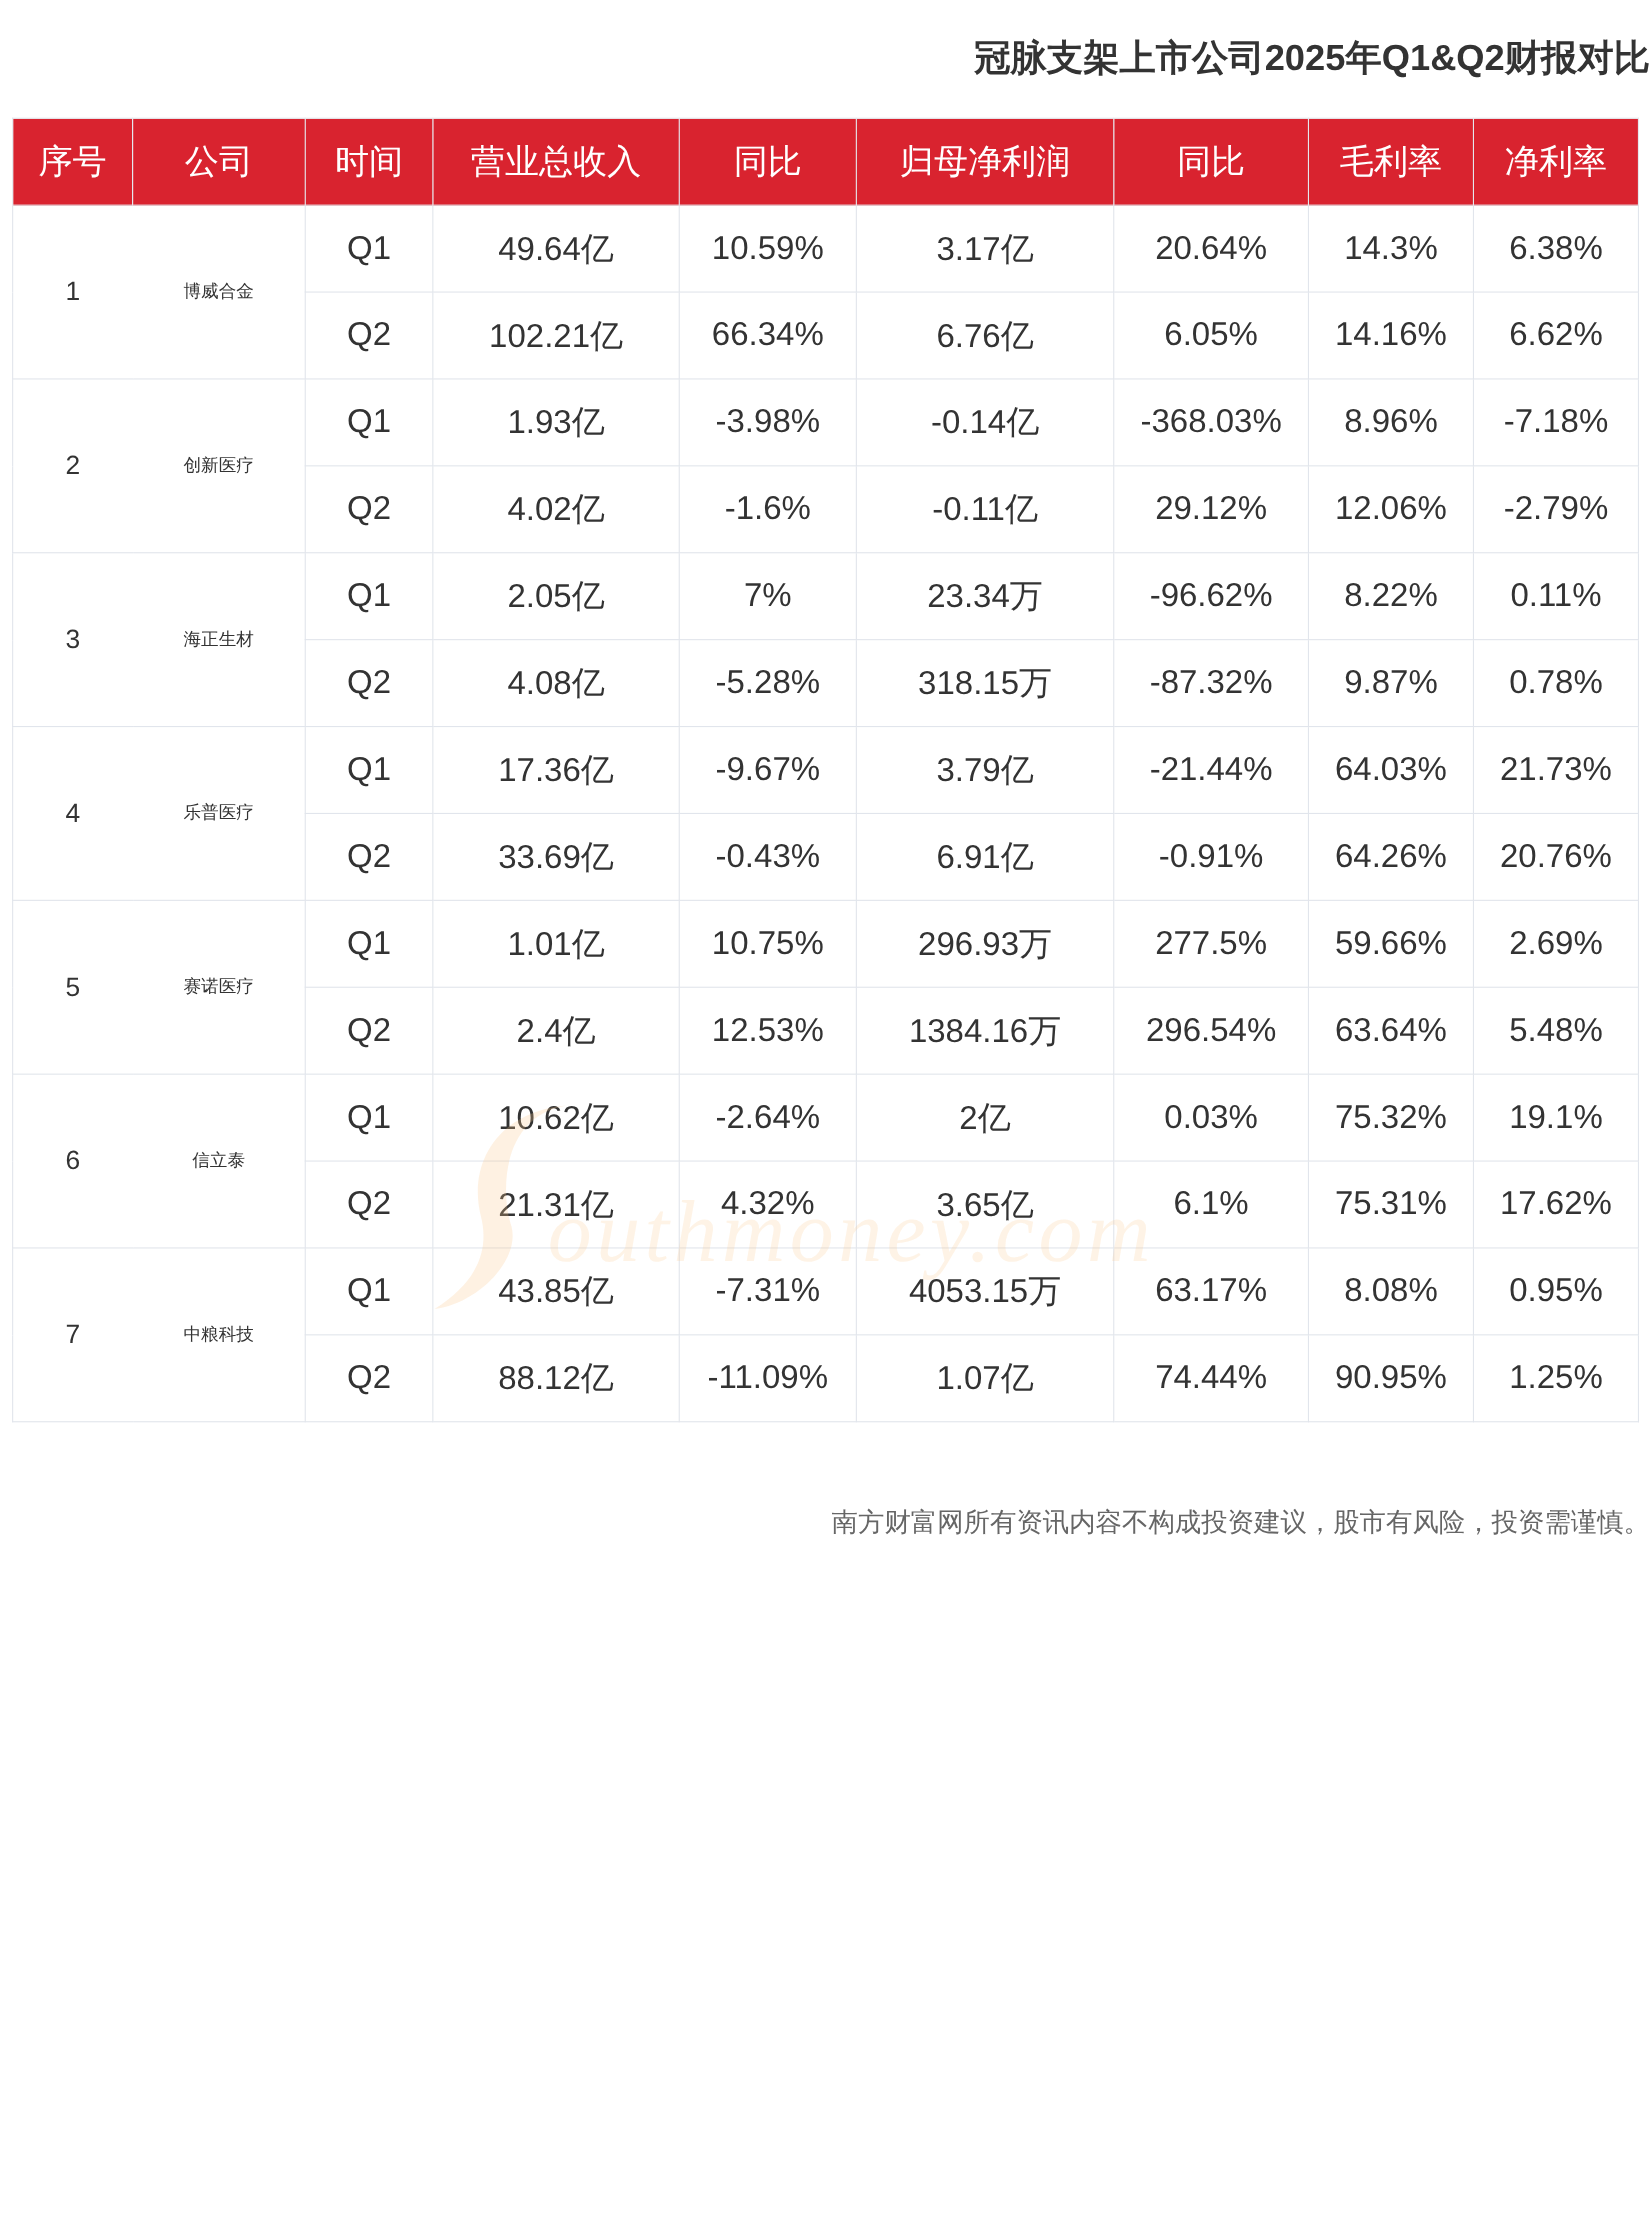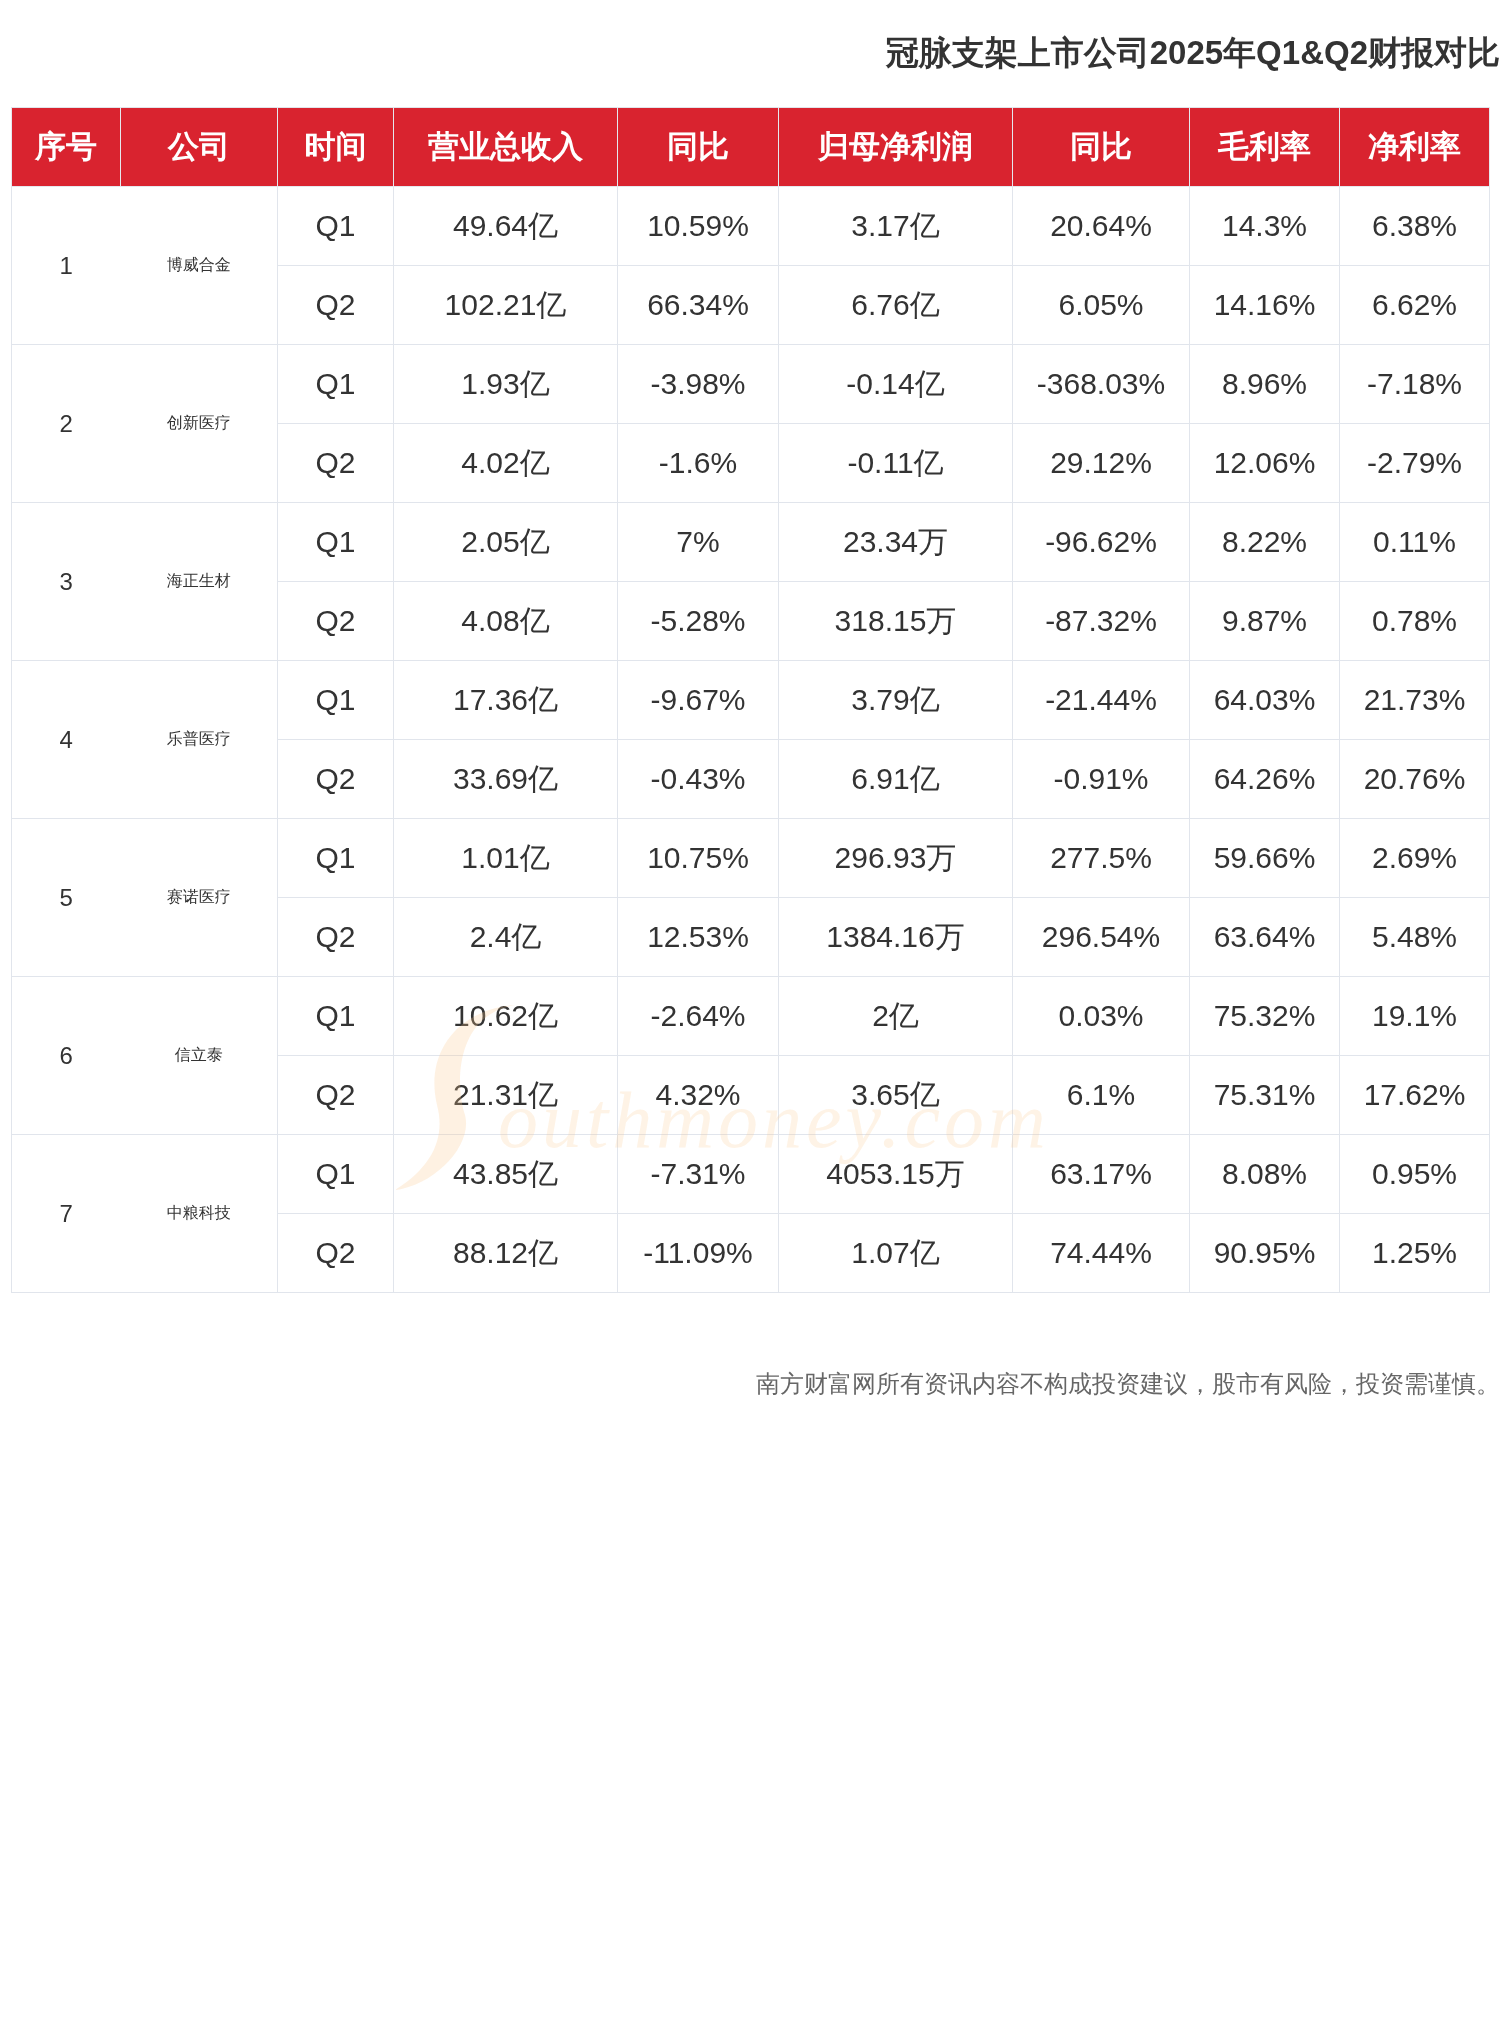--- a/index.html
+++ b/index.html
@@ -2,21 +2,21 @@
 <html><head>
 <meta charset="utf-8">
 <style>
   html, body { margin:0; padding:0; background:#ffffff; }
   body { width:1500px; height:2025px; position:relative; overflow:hidden;
          font-family:"Liberation Sans","DejaVu Sans",sans-serif; color:#333333; }
   .title { position:absolute; top:28px; left:0; width:1500px; text-align:right;
            font-size:33px; font-weight:bold; color:#333333; line-height:50px; letter-spacing:0px; }
   table.fin { position:absolute; top:107px; left:11px; width:1478px; border-collapse:collapse;
               table-layout:fixed; }
-  table.fin th { background:#d9232f; color:#ffffff; font-weight:bold; font-size:31px;
+  table.fin th { background:#d9232f; color:#ffffff; font-weight:normal; font-size:31px;
                  height:78px; border:1px solid #e5e8ee; border-top:1px solid #e1e4ea;
                  padding:0; text-align:center; }
   table.fin td { height:78px; font-size:30px; text-align:center; padding:0;
                  border:1px solid #e1e5ec; color:#333333; background:transparent; }
   table.fin td.idx { font-size:24px; border-right:none; }
   table.fin td.comp { font-size:16px; border-left:none; }
   .watermark { position:absolute; left:395px; top:1005px; width:630px; height:200px;
                pointer-events:none; }
   .wm-cn { position:absolute; left:150px; top:0; font-size:76px; color:rgba(150,150,150,0.22);
            font-weight:bold; letter-spacing:14px; font-family:"DejaVu Sans",sans-serif; }

